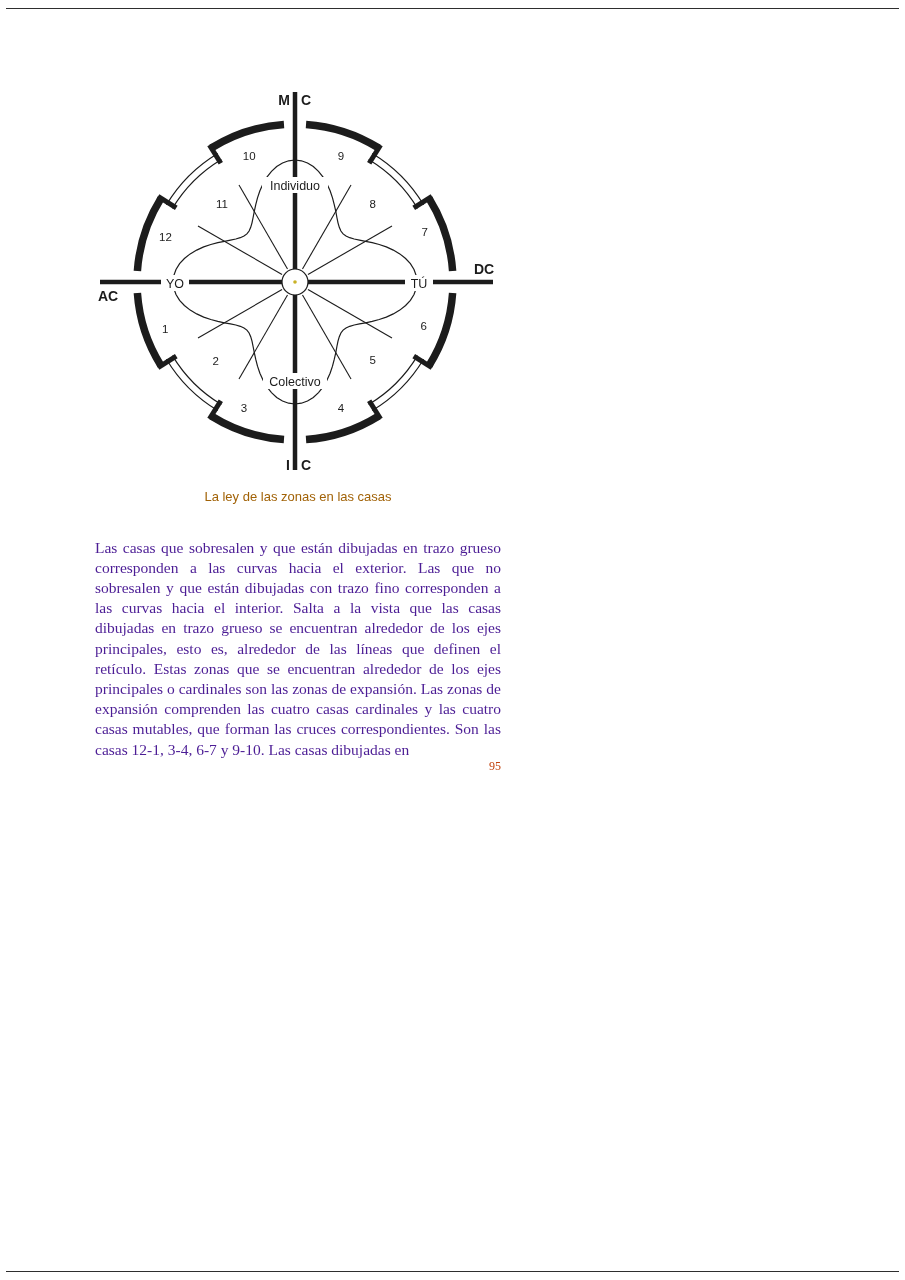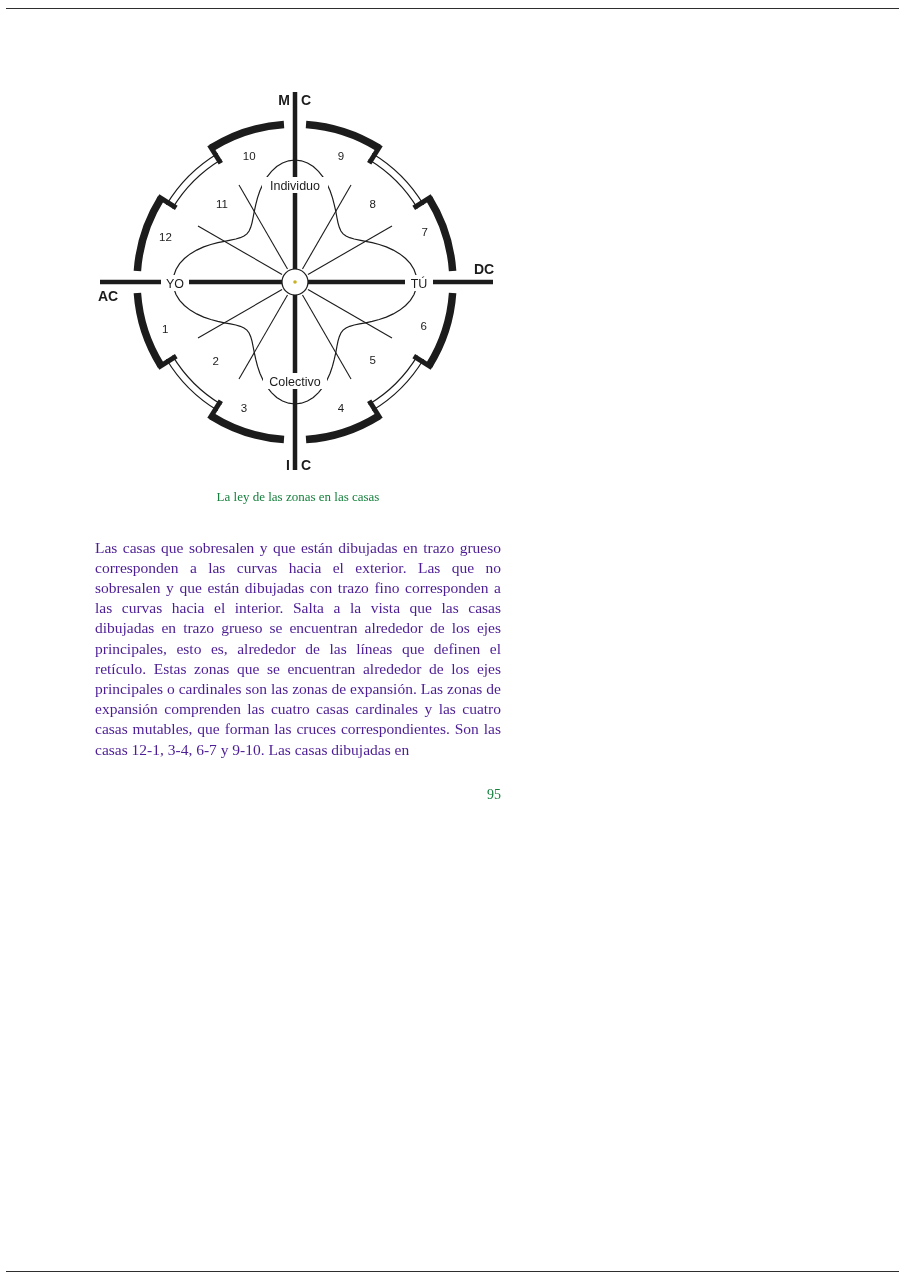--- a/index.html
+++ b/index.html
@@ -3,25 +3,25 @@
 <meta charset="utf-8">
 <style>
   html,body{margin:0;padding:0;background:#ffffff;}
   .page{position:relative;width:905px;height:1280px;background:#ffffff;overflow:hidden;color:#1c1c1c;}
   .edge-rule{position:absolute;left:6px;right:6px;height:1px;background:#2e2e2e;}
   .edge-rule.top{top:8px;}
   .edge-rule.bottom{top:1271px;}
   .wheel-figure{position:absolute;left:85px;top:72px;width:420px;height:420px;}
   .wheel-figure svg{display:block;width:420px;height:420px;font-family:"Liberation Sans",sans-serif;}
   .figure-caption{position:absolute;left:95px;top:489px;width:406px;text-align:center;
-    font-family:Liberation Serif, serif;font-size:13px;line-height:16px;color:#15803d;}
+    font-family:Liberation Sans, sans-serif;font-size:13px;line-height:16px;color:#a16207;}
   .body-text{position:absolute;left:95px;top:522px;width:406px;text-align:justify;
     font-family:"Liberation Serif",serif;font-size:15.5px;line-height:20.2px;color:#4c1d95;}
-  .page-number{position:absolute;left:95px;top:787px;width:406px;text-align:right;
-    font-family:"Liberation Serif",serif;font-size:14px;color:#15803d;}
+  .page-number{position:absolute;left:95px;top:759px;width:406px;text-align:right;
+    font-family:"Liberation Serif",serif;font-size:12px;color:#c2410c;}
 </style>
 </head>
 <body>
 
 <div class="page">
 
   <div class="edge-rule top"></div>
 
   <div class="wheel-figure">
     <svg id="wheel" viewBox="0 0 420 420">

